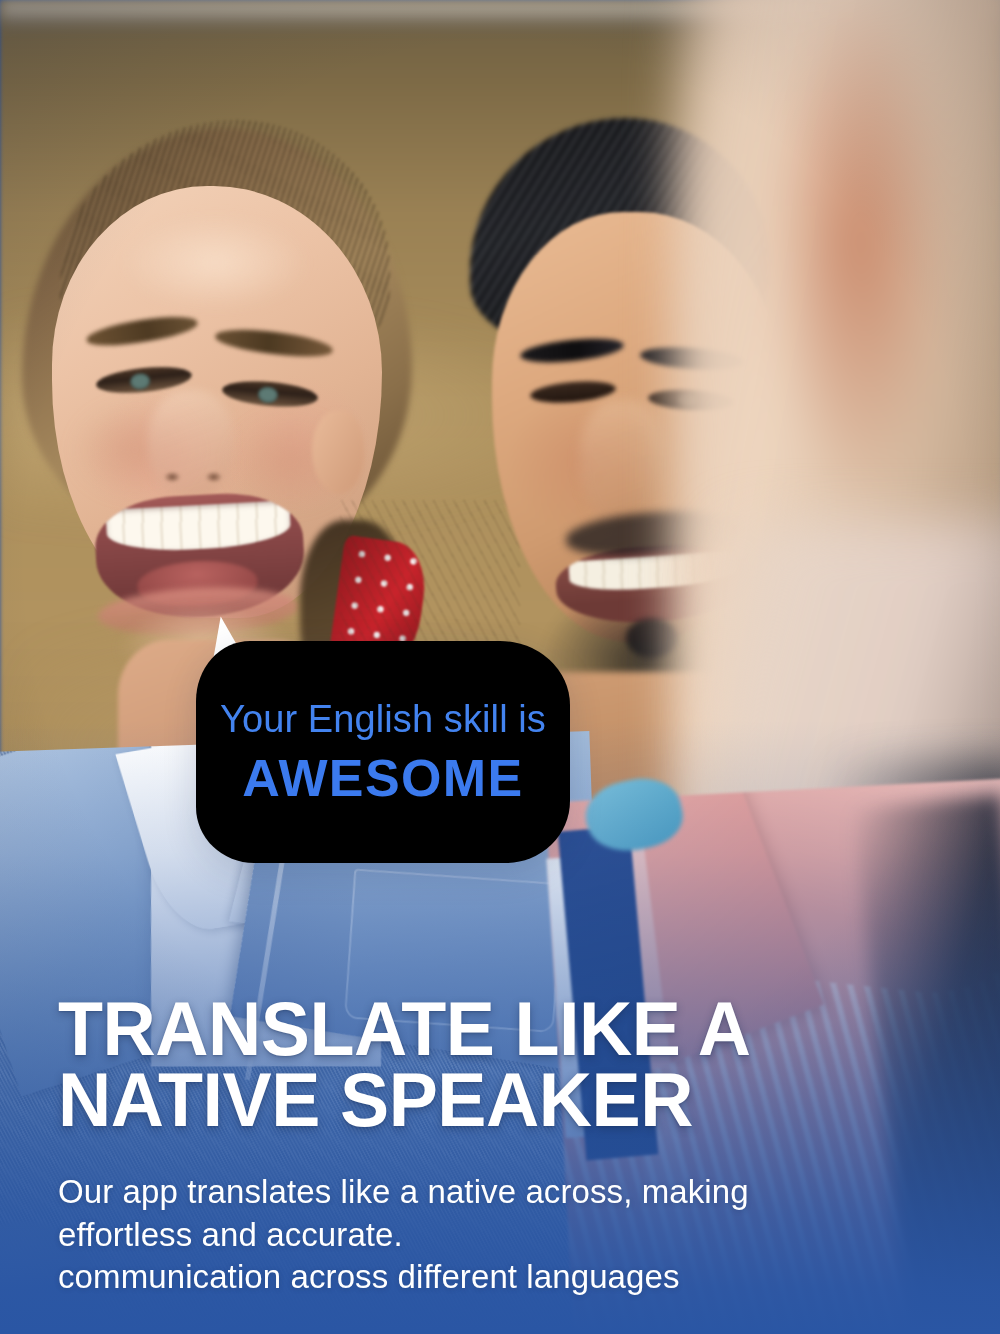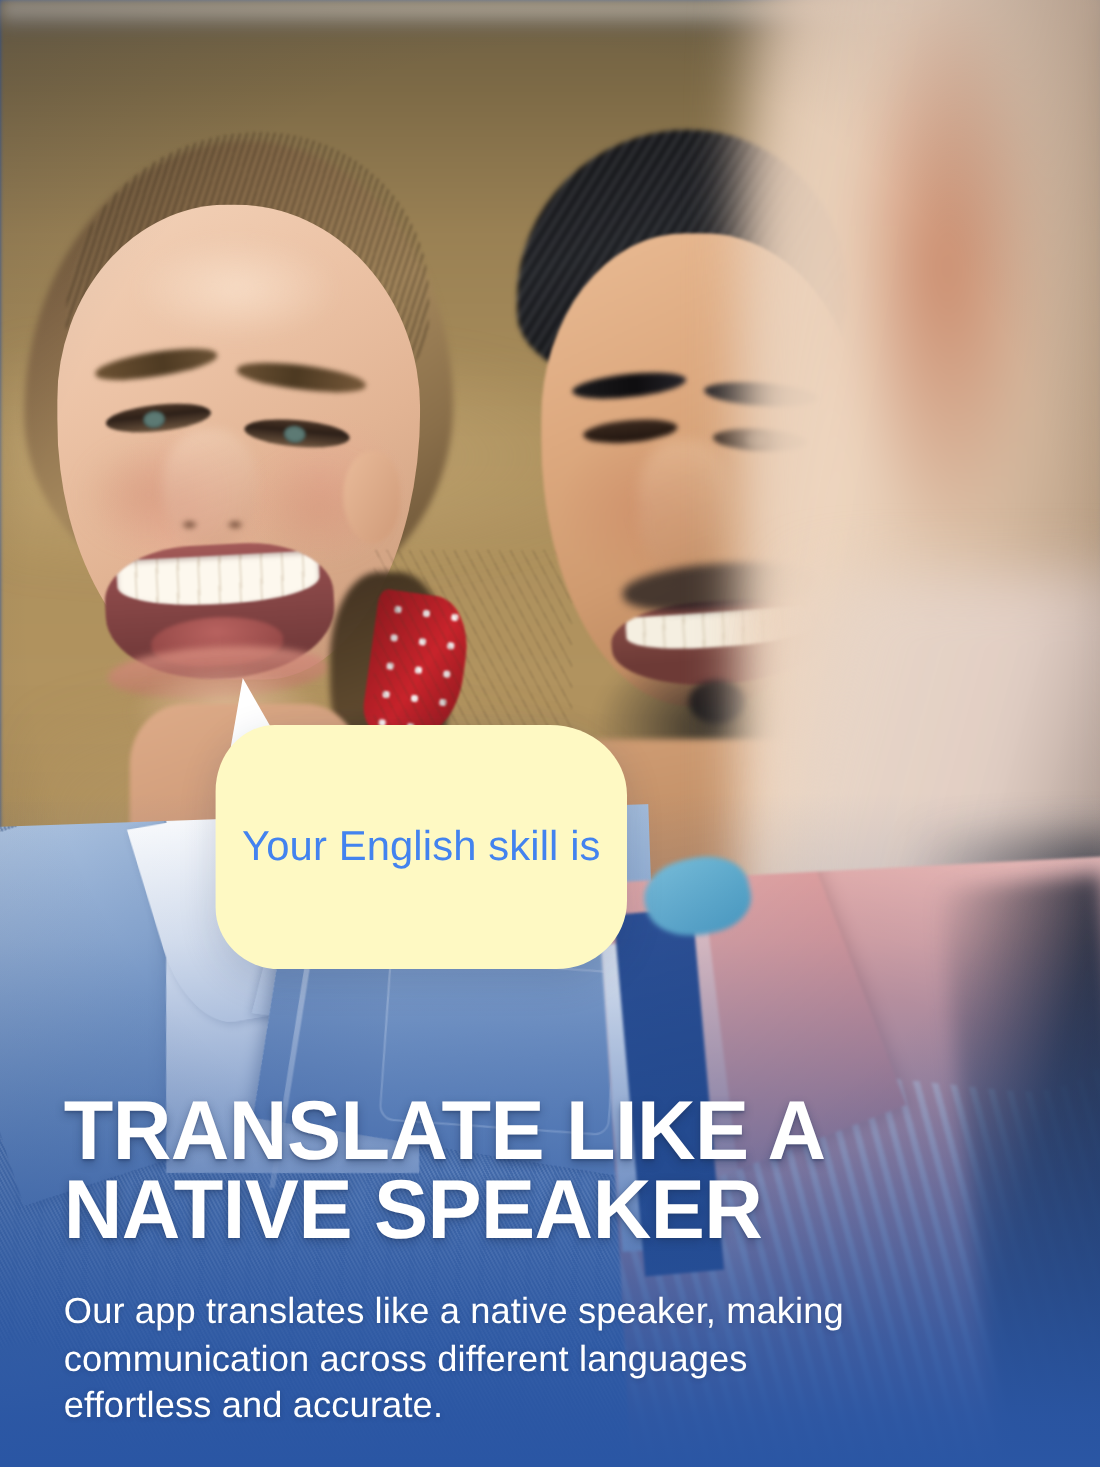--- a/index.html
+++ b/index.html
@@ -480,23 +480,23 @@
   }
   .vignette {
     position:absolute; inset:0;
     background:radial-gradient(ellipse 86% 70% at 50% 42%, rgba(0,0,0,0) 55%, rgba(20,30,55,.26) 100%);
     pointer-events:none;
   }
 
   
   .bubble {
     position:absolute;
-    left:196px; top:659px;
+    left:196px; top:641px;
     width:374px; height:222px;
-    background:#fef9c3;
+    background:#000000;
     border-radius:54px 70px 64px 58px / 60px 64px 62px 56px;
     box-shadow:0 10px 34px rgba(20,40,80,.16);
     z-index:6;
   }
   .bubble-tail {
     position:absolute;
     left:206px; top:616px;
     width:0; height:0;
     border-left:16px solid transparent;
     border-right:40px solid transparent;
@@ -650,28 +650,29 @@
     <div class="dark-bag"></div>
 
     <div class="vignette"></div>
     <div class="grade"></div>
   </div>
 
   <div class="bubble-tail"></div>
   <div class="bubble">
     <div class="bubble-inner">
       <div class="bubble-line1">Your English skill is</div>
+      <div class="bubble-line2">AWESOME</div>
     </div>
   </div>
 
   <div class="copy">
     <div class="headline">
       <span>TRANSLATE LIKE A</span>
       <span>NATIVE SPEAKER</span>
     </div>
     <div class="body-copy">
-      <span>Our app translates like a native speaker, making</span>
+      <span>Our app translates like a native across, making</span>
+      <span>effortless and accurate.</span>
       <span>communication across different languages</span>
-      <span>effortless and accurate.</span>
     </div>
   </div>
 
 </div>
 
 </body></html>

